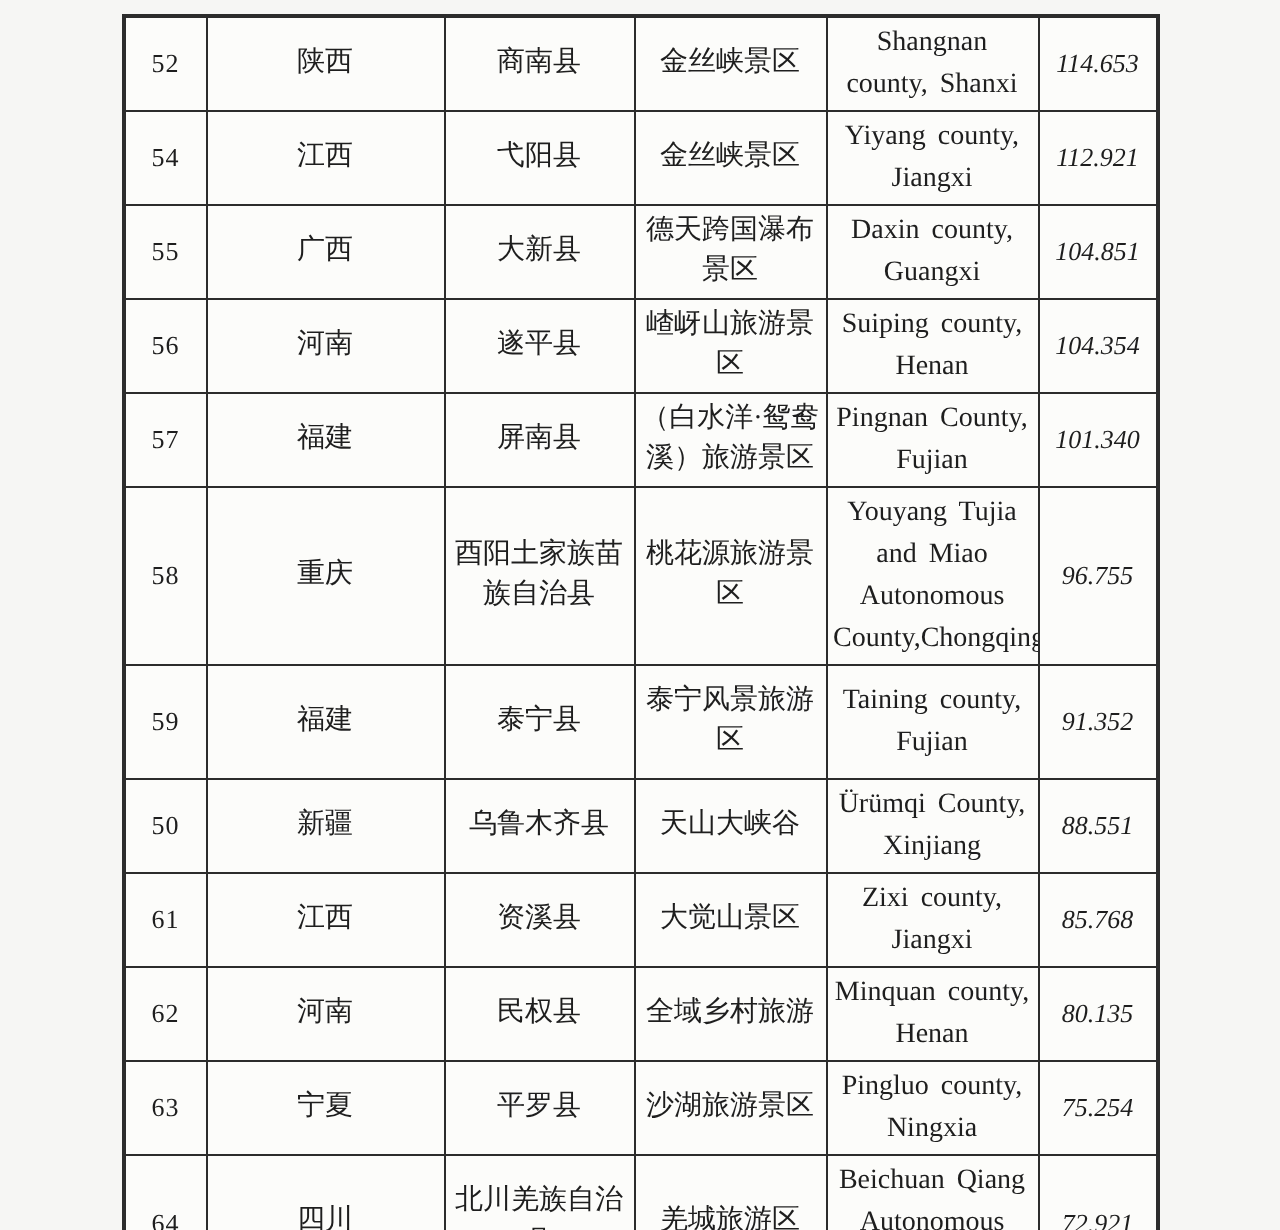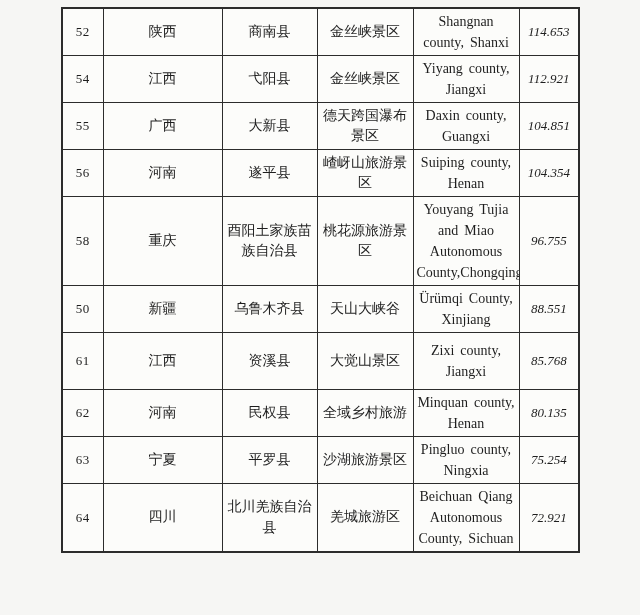--- a/index.html
+++ b/index.html
@@ -112,30 +112,46 @@
 
   <tr>
     <td class="rank-cell">56</td>
     <td class="cn-cell">河南</td>
     <td class="cn-cell">遂平县</td>
     <td class="cn-cell">嵖岈山旅游景区</td>
     <td class="en-cell">Suiping county, Henan</td>
     <td class="score-cell">104.354</td>
   </tr>
 
+  <tr>
+    <td class="rank-cell">57</td>
+    <td class="cn-cell">福建</td>
+    <td class="cn-cell">屏南县</td>
+    <td class="cn-cell">（白水洋·鸳鸯溪）旅游景区</td>
+    <td class="en-cell">Pingnan County, Fujian</td>
+    <td class="score-cell">101.340</td>
+  </tr>
 
   <tr>
     <td class="rank-cell">58</td>
     <td class="cn-cell">重庆</td>
     <td class="cn-cell">酉阳土家族苗族自治县</td>
     <td class="cn-cell">桃花源旅游景区</td>
     <td class="en-cell">Youyang Tujia and Miao Autonomous County,Chongqing</td>
     <td class="score-cell">96.755</td>
   </tr>
 
+  <tr>
+    <td class="rank-cell">59</td>
+    <td class="cn-cell">福建</td>
+    <td class="cn-cell">泰宁县</td>
+    <td class="cn-cell">泰宁风景旅游区</td>
+    <td class="en-cell">Taining county, Fujian</td>
+    <td class="score-cell">91.352</td>
+  </tr>
 
   <tr>
     <td class="rank-cell">50</td>
     <td class="cn-cell">新疆</td>
     <td class="cn-cell">乌鲁木齐县</td>
     <td class="cn-cell">天山大峡谷</td>
     <td class="en-cell">Ürümqi County, Xinjiang</td>
     <td class="score-cell">88.551</td>
   </tr>
 

